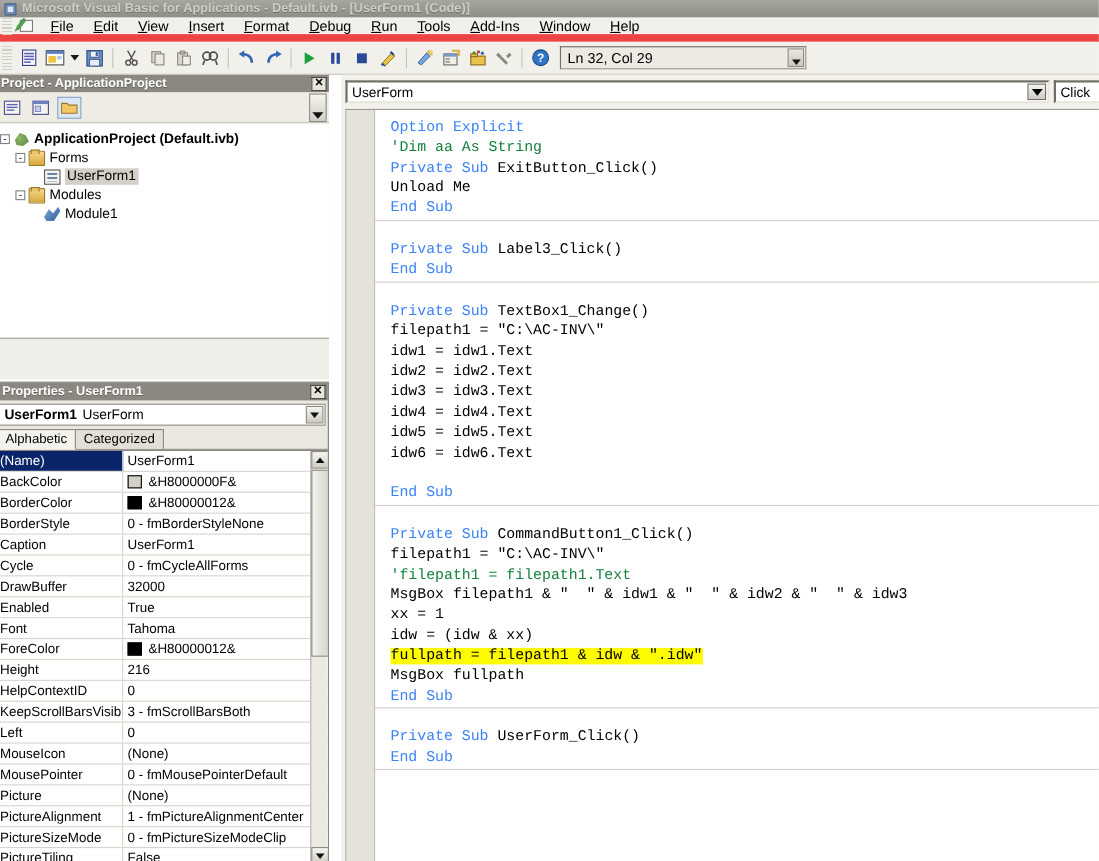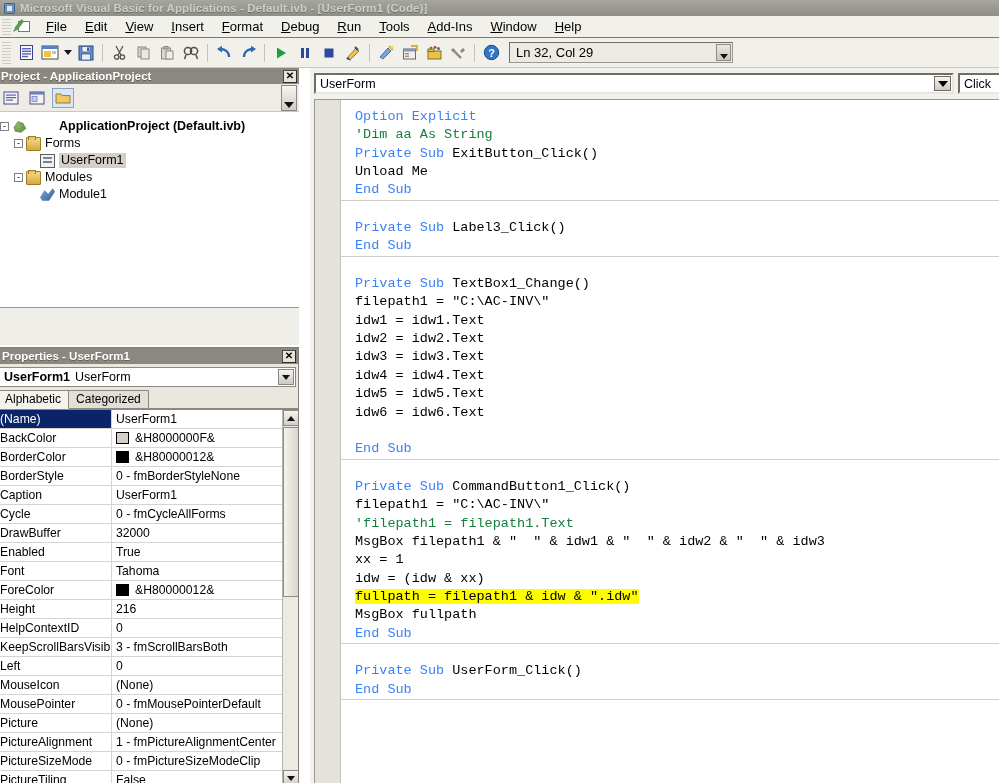--- a/index.html
+++ b/index.html
@@ -33,21 +33,21 @@
   .title-text {
     font-size: 11.5px; font-weight: bold; color: #cfcfc8;
     text-shadow: 0 1px 0 rgba(0,0,0,.25);
     white-space: nowrap; letter-spacing: .1px;
   }
 
   
   .menubar {
     position: absolute; left: 0; top: 16px; width: 999px; height: 22px;
     background: #f1f0ea;
-    border-bottom: 1px solid #ef4444;
+    border-bottom: 7px solid #ef4444;
     display: flex; align-items: center;
   }
   .menu-grip {
     width: 9px; height: 16px; margin: 0 2px 0 2px;
     background: repeating-linear-gradient(to bottom, #cfcdc4 0 1px, transparent 1px 3px);
     flex: 0 0 auto;
   }
   .menu-appicon {
     width: 18px; height: 17px; margin-right: 6px; flex: 0 0 auto; position: relative;
   }
@@ -159,21 +159,21 @@
   }
   .tnode .spacer { width: 12px; flex: 0 0 auto; }
   .ico { width: 15px; height: 14px; margin-right: 4px; flex: 0 0 auto; position: relative; }
   .ico-proj { background: radial-gradient(circle at 40% 40%, #8fb86a, #4f7a2e); clip-path: polygon(10% 55%,40% 10%,75% 25%,95% 65%,60% 95%,20% 88%); }
   .ico-folder { background: linear-gradient(to bottom,#f5d98a,#d8a73d); border:1px solid #9c7b25; border-radius:1px; }
   .ico-folder:before { content:""; position:absolute; left:1px; top:-2px; width:6px; height:3px; background:#e8c46d; border:1px solid #9c7b25; border-bottom:none;}
   .ico-form { background: #f4f3ee; border: 1px solid #5d5b55; }
   .ico-form:after { content:""; position:absolute; left:2px; top:2px; right:2px; bottom:2px; background:repeating-linear-gradient(to bottom,#6d84a8 0 2px,transparent 2px 4px); }
   .ico-mod { background: linear-gradient(135deg,#7fa8d8,#2c5c96); clip-path: polygon(0% 70%,30% 20%,55% 45%,85% 5%,100% 30%,60% 95%,15% 95%); }
   .tnode .lbl { line-height: 15px; }
-  .tnode .lbl.bold { font-weight: bold; margin-left: 28px; }
+  .tnode .lbl.bold { font-weight: bold; }
   .tnode .lbl.sel { background: #d4d0c8; padding: 0 2px; }
 
   
   #props-panel { left: -4px; top: 347px; width: 303px; height: 436px; }
   .prop-combo {
     height: 20px; background: #ffffff; border: 1px solid #8a8880;
     margin: 3px 2px 0 2px; display: flex; align-items: center; padding-left: 4px;
     font-size: 12.5px; position: relative;
   }
   .prop-combo .arrow {

